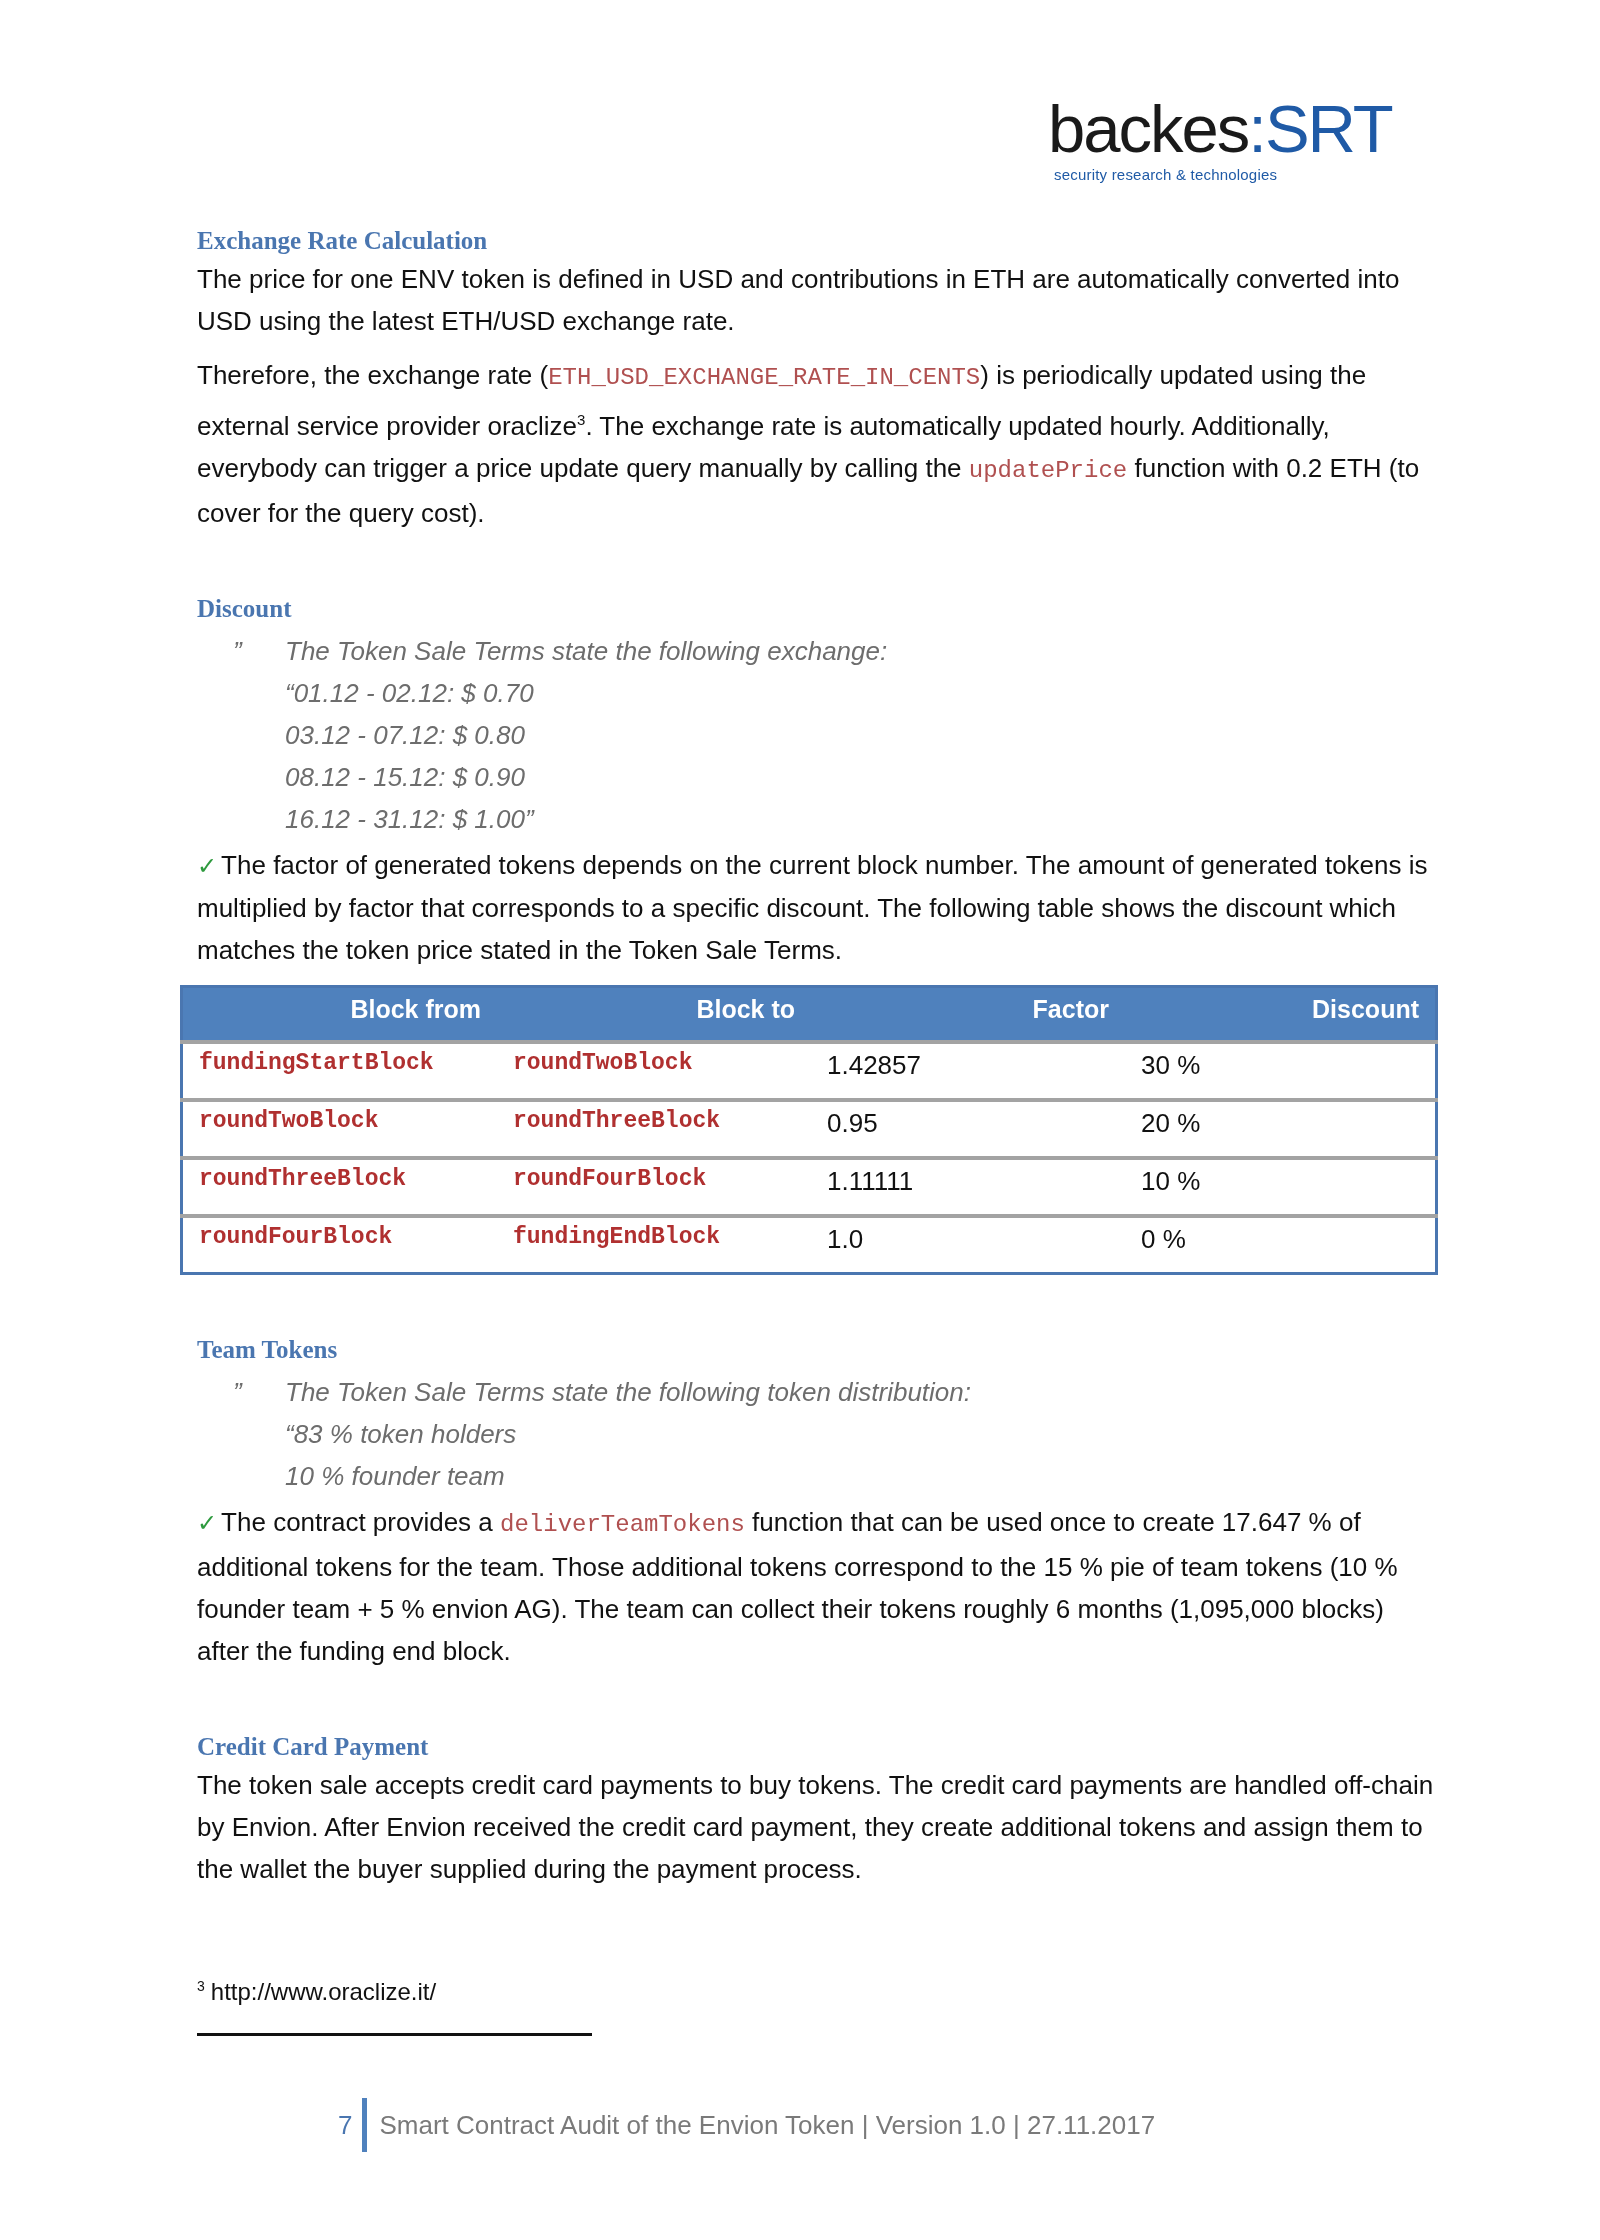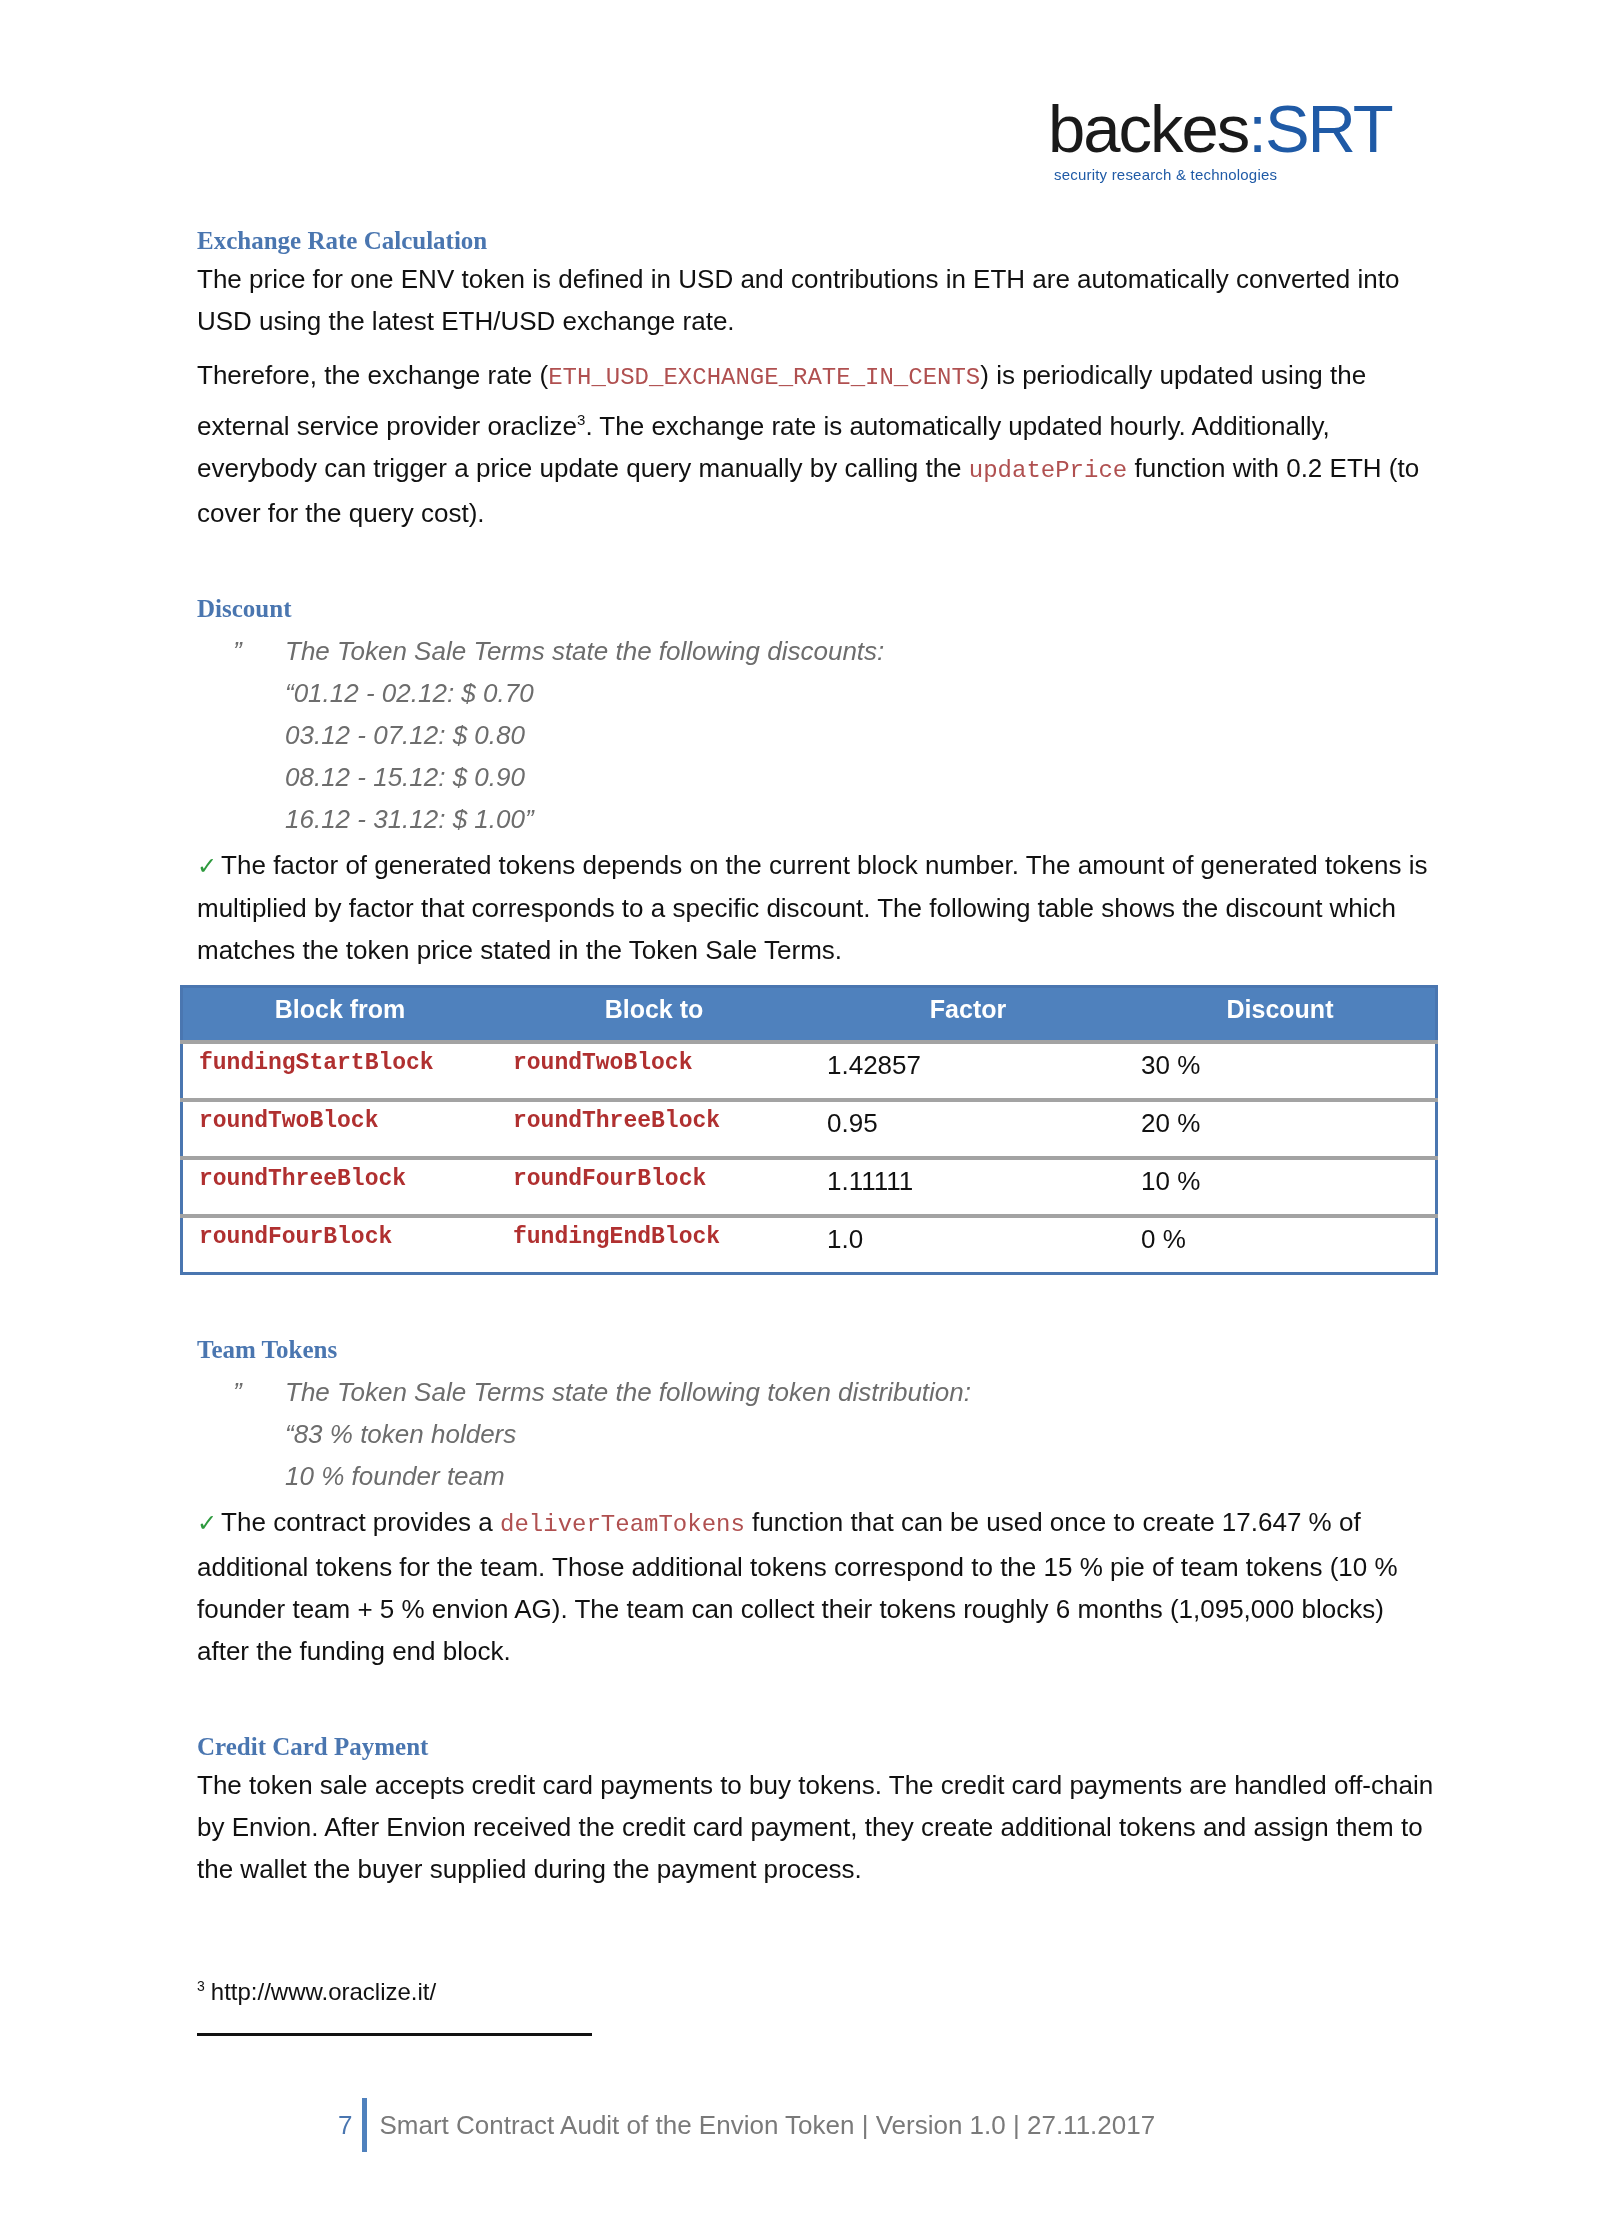--- a/index.html
+++ b/index.html
@@ -17,21 +17,21 @@
   p { font-size: 26px; line-height: 42px; margin: 0; }
   .mb12 { margin-bottom: 12px; }
   code.ref { font-family: "Liberation Mono", "DejaVu Sans Mono", monospace; color: #b05050; font-size: 24px; font-weight: normal; }
   sup { font-size: 15px; }
   .quote { position: relative; padding-left: 88px; color: #6d6d6d; font-style: italic; font-size: 26px; line-height: 42px; margin-top: 4px; }
   .quote-mark { position: absolute; left: 36px; top: 0; font-style: italic; color: #6d6d6d; }
   .check { color: #2e9a3e; font-size: 24px; margin-right: 4px; }
   .spacer-m { height: 58px; }
   table.disc { border-collapse: collapse; width: 1258px; margin-left: -17px; margin-top: 14px;
                border: 3px solid #4a76b0; }
-  table.disc th { background: #4f81bd; color: #fff; text-align: center; font-size: 25px; font-weight: bold;
+  table.disc th { background: #4f81bd; color: #fff; text-align: right; font-size: 25px; font-weight: bold;
                   padding: 6px 16px 14px 16px; height: 32px; }
   table.disc td { font-size: 26px; padding: 6px 16px 14px 16px; height: 34px; border-top: 4px solid #a3a3a3; vertical-align: top; background: #fff; }
   table.disc td.mono { font-family: "Liberation Mono", "DejaVu Sans Mono", monospace; color: #b03030; font-weight: bold; font-size: 23px; }
   .footnote-rule { position: absolute; left: 197px; top: 2033px; width: 395px; height: 3px; background: #111; }
   .footnote { position: absolute; left: 197px; top: 1978px; font-size: 24px; }
   .footnote sup { font-size: 14px; margin-right: 6px; }
   .footer { position: absolute; left: 338px; top: 2098px; height: 54px; display: flex; align-items: center; }
   .page-num { color: #4a76b0; font-size: 26px; margin-right: 10px; }
   .footer-bar { width: 5px; height: 54px; background: #4f81bd; margin-right: 12px; }
   .footer-text { color: #7a7a7a; font-size: 26px; }
@@ -51,21 +51,21 @@
     <p class="mb12">The price for one ENV token is defined in USD and contributions in ETH are automatically converted into USD using the latest ETH/USD exchange rate.</p>
     <p><span>Therefore, the exchange rate (</span><code class="ref">ETH_USD_EXCHANGE_RATE_IN_CENTS</code><span>) is periodically updated using the external service provider oraclize</span><sup>3</sup><span>. The exchange rate is automatically updated hourly. Additionally, everybody can trigger a price update query manually by calling the </span><code class="ref">updatePrice</code><span> function with 0.2 ETH (to cover for the query cost).</span></p>
   </section>
 
   <div class="spacer-m"></div>
 
   <section>
     <h2>Discount</h2>
     <div class="quote">
       <span class="quote-mark">”</span>
-      <div>The Token Sale Terms state the following discounts:</div>
+      <div>The Token Sale Terms state the following exchange:</div>
       <div>“01.12 - 02.12: $ 0.70</div>
       <div>03.12 - 07.12: $ 0.80</div>
       <div>08.12 - 15.12: $ 0.90</div>
       <div>16.12 - 31.12: $ 1.00”</div>
     </div>
     <p style="margin-top:4px"><span class="check">✓</span><span>The factor of generated tokens depends on the current block number. The amount of generated tokens is multiplied by factor that corresponds to a specific discount. The following table shows the discount which matches the token price stated in the Token Sale Terms.</span></p>
 
     <table class="disc">
       <thead>
         <tr>

